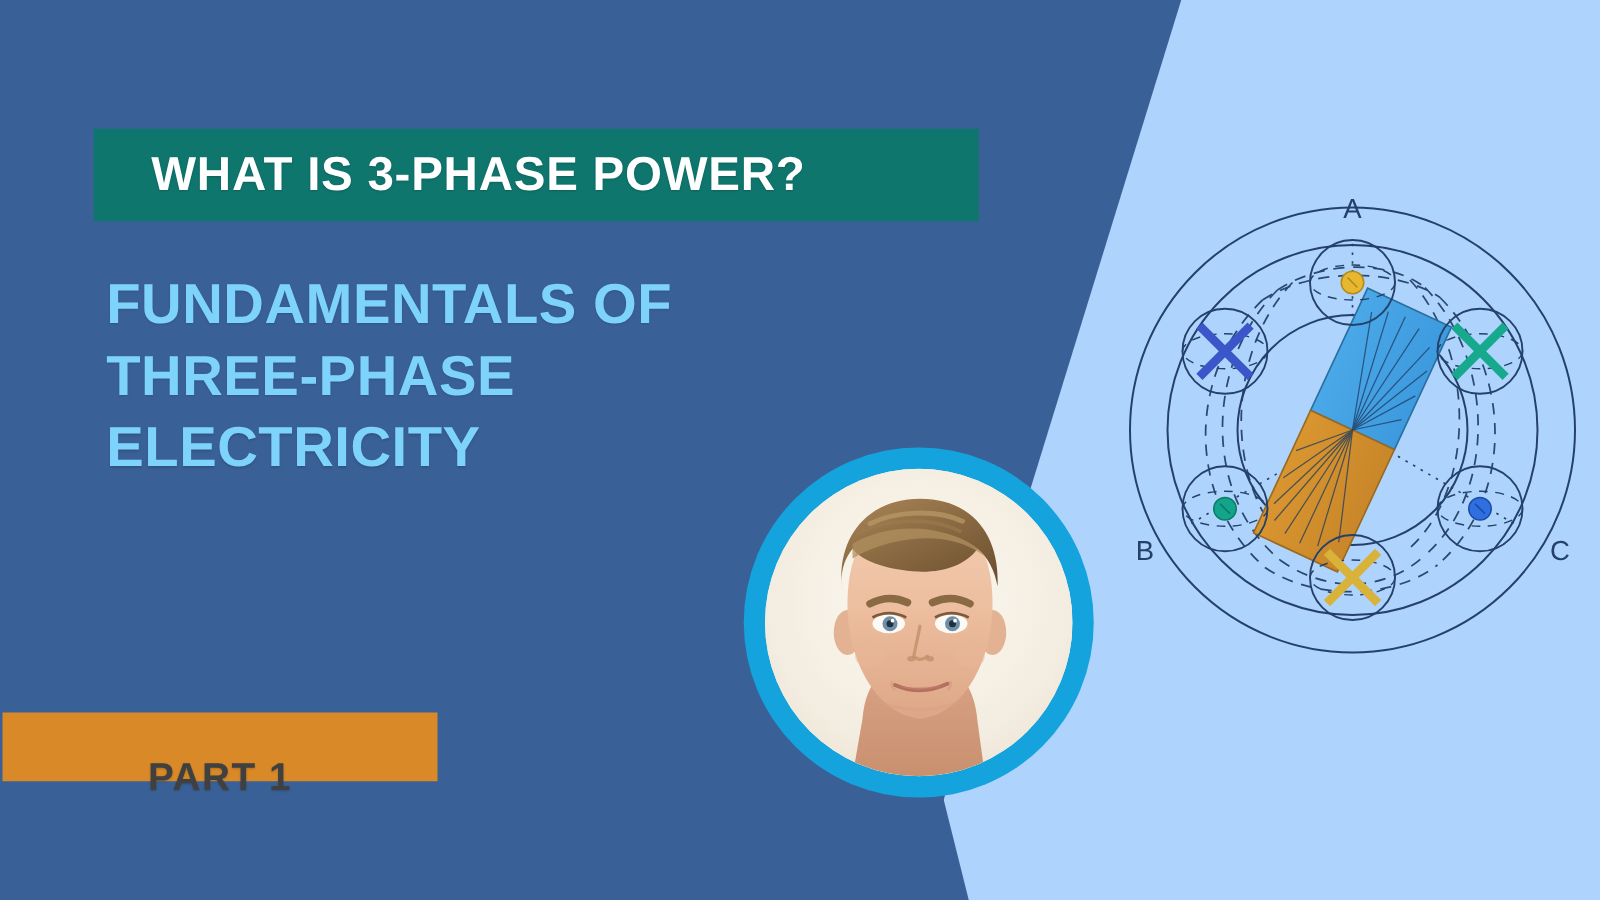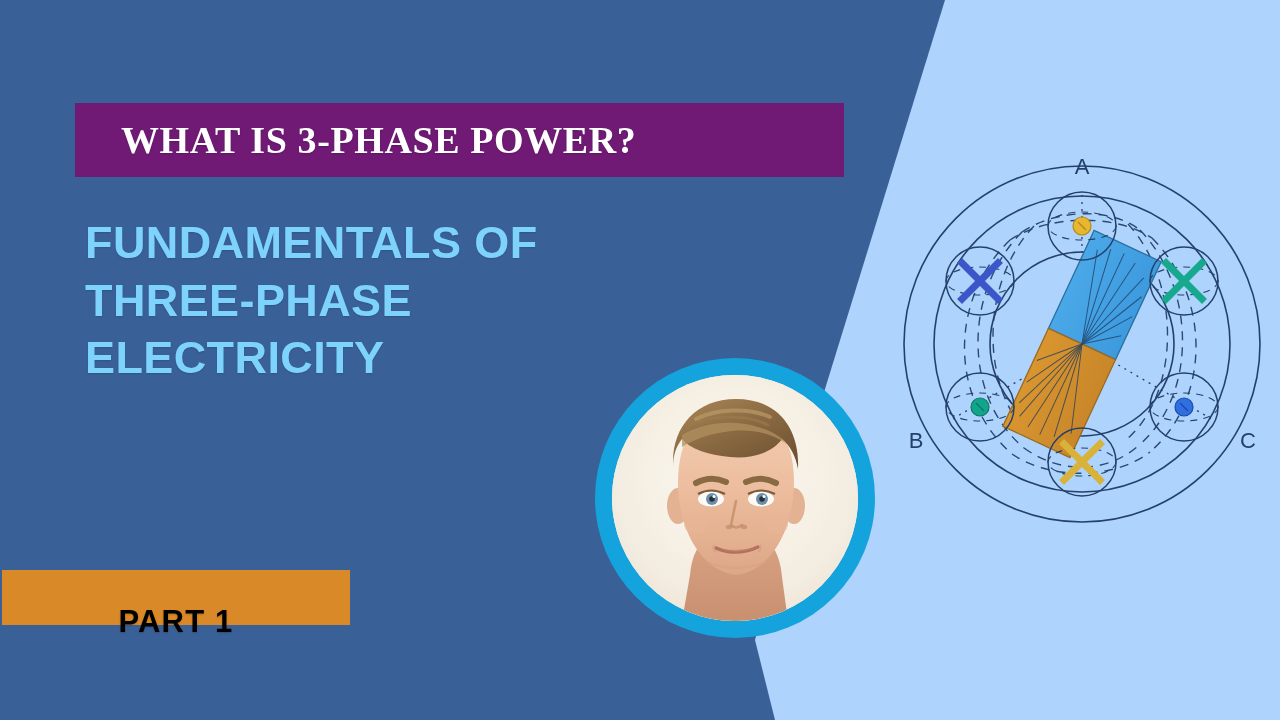--- a/index.html
+++ b/index.html
@@ -26,26 +26,25 @@
     inset: 0;
     background: #aed3fc;
     clip-path: polygon(945px 0, 1280px 0, 1280px 720px, 775px 720px, 755px 640px, 800px 470px);
   }
 
   
   .banner {
     position: absolute;
     left: 75px;
     top: 103px;
-    width: 769px;
+    width: 708px;
     height: 74px;
-    background: #701a75;
+    background: #0f766e;
     display: flex;
     align-items: center;
-    font-family: Liberation Serif, serif;
   }
   .banner-text {
     color: #ffffff;
     font-size: 38px;
     font-weight: bold;
     letter-spacing: 0.6px;
     margin-left: 46px;
     white-space: nowrap;
     text-shadow: 0 1px 2px rgba(0,0,0,0.18);
   }
@@ -71,21 +70,21 @@
     left: 2px;
     top: 570px;
     width: 348px;
     height: 55px;
     background: #d98927;
     display: flex;
     align-items: center;
     justify-content: center;
   }
   .part-badge-text {
-    color: #000000;
+    color: #404040;
     font-size: 31px;
     font-weight: bold;
     letter-spacing: 1.2px;
     text-shadow: 0 1px 2px rgba(0,0,0,0.2);
     margin-top: 48px;
   }
 
   
   .avatar {
     position: absolute;

